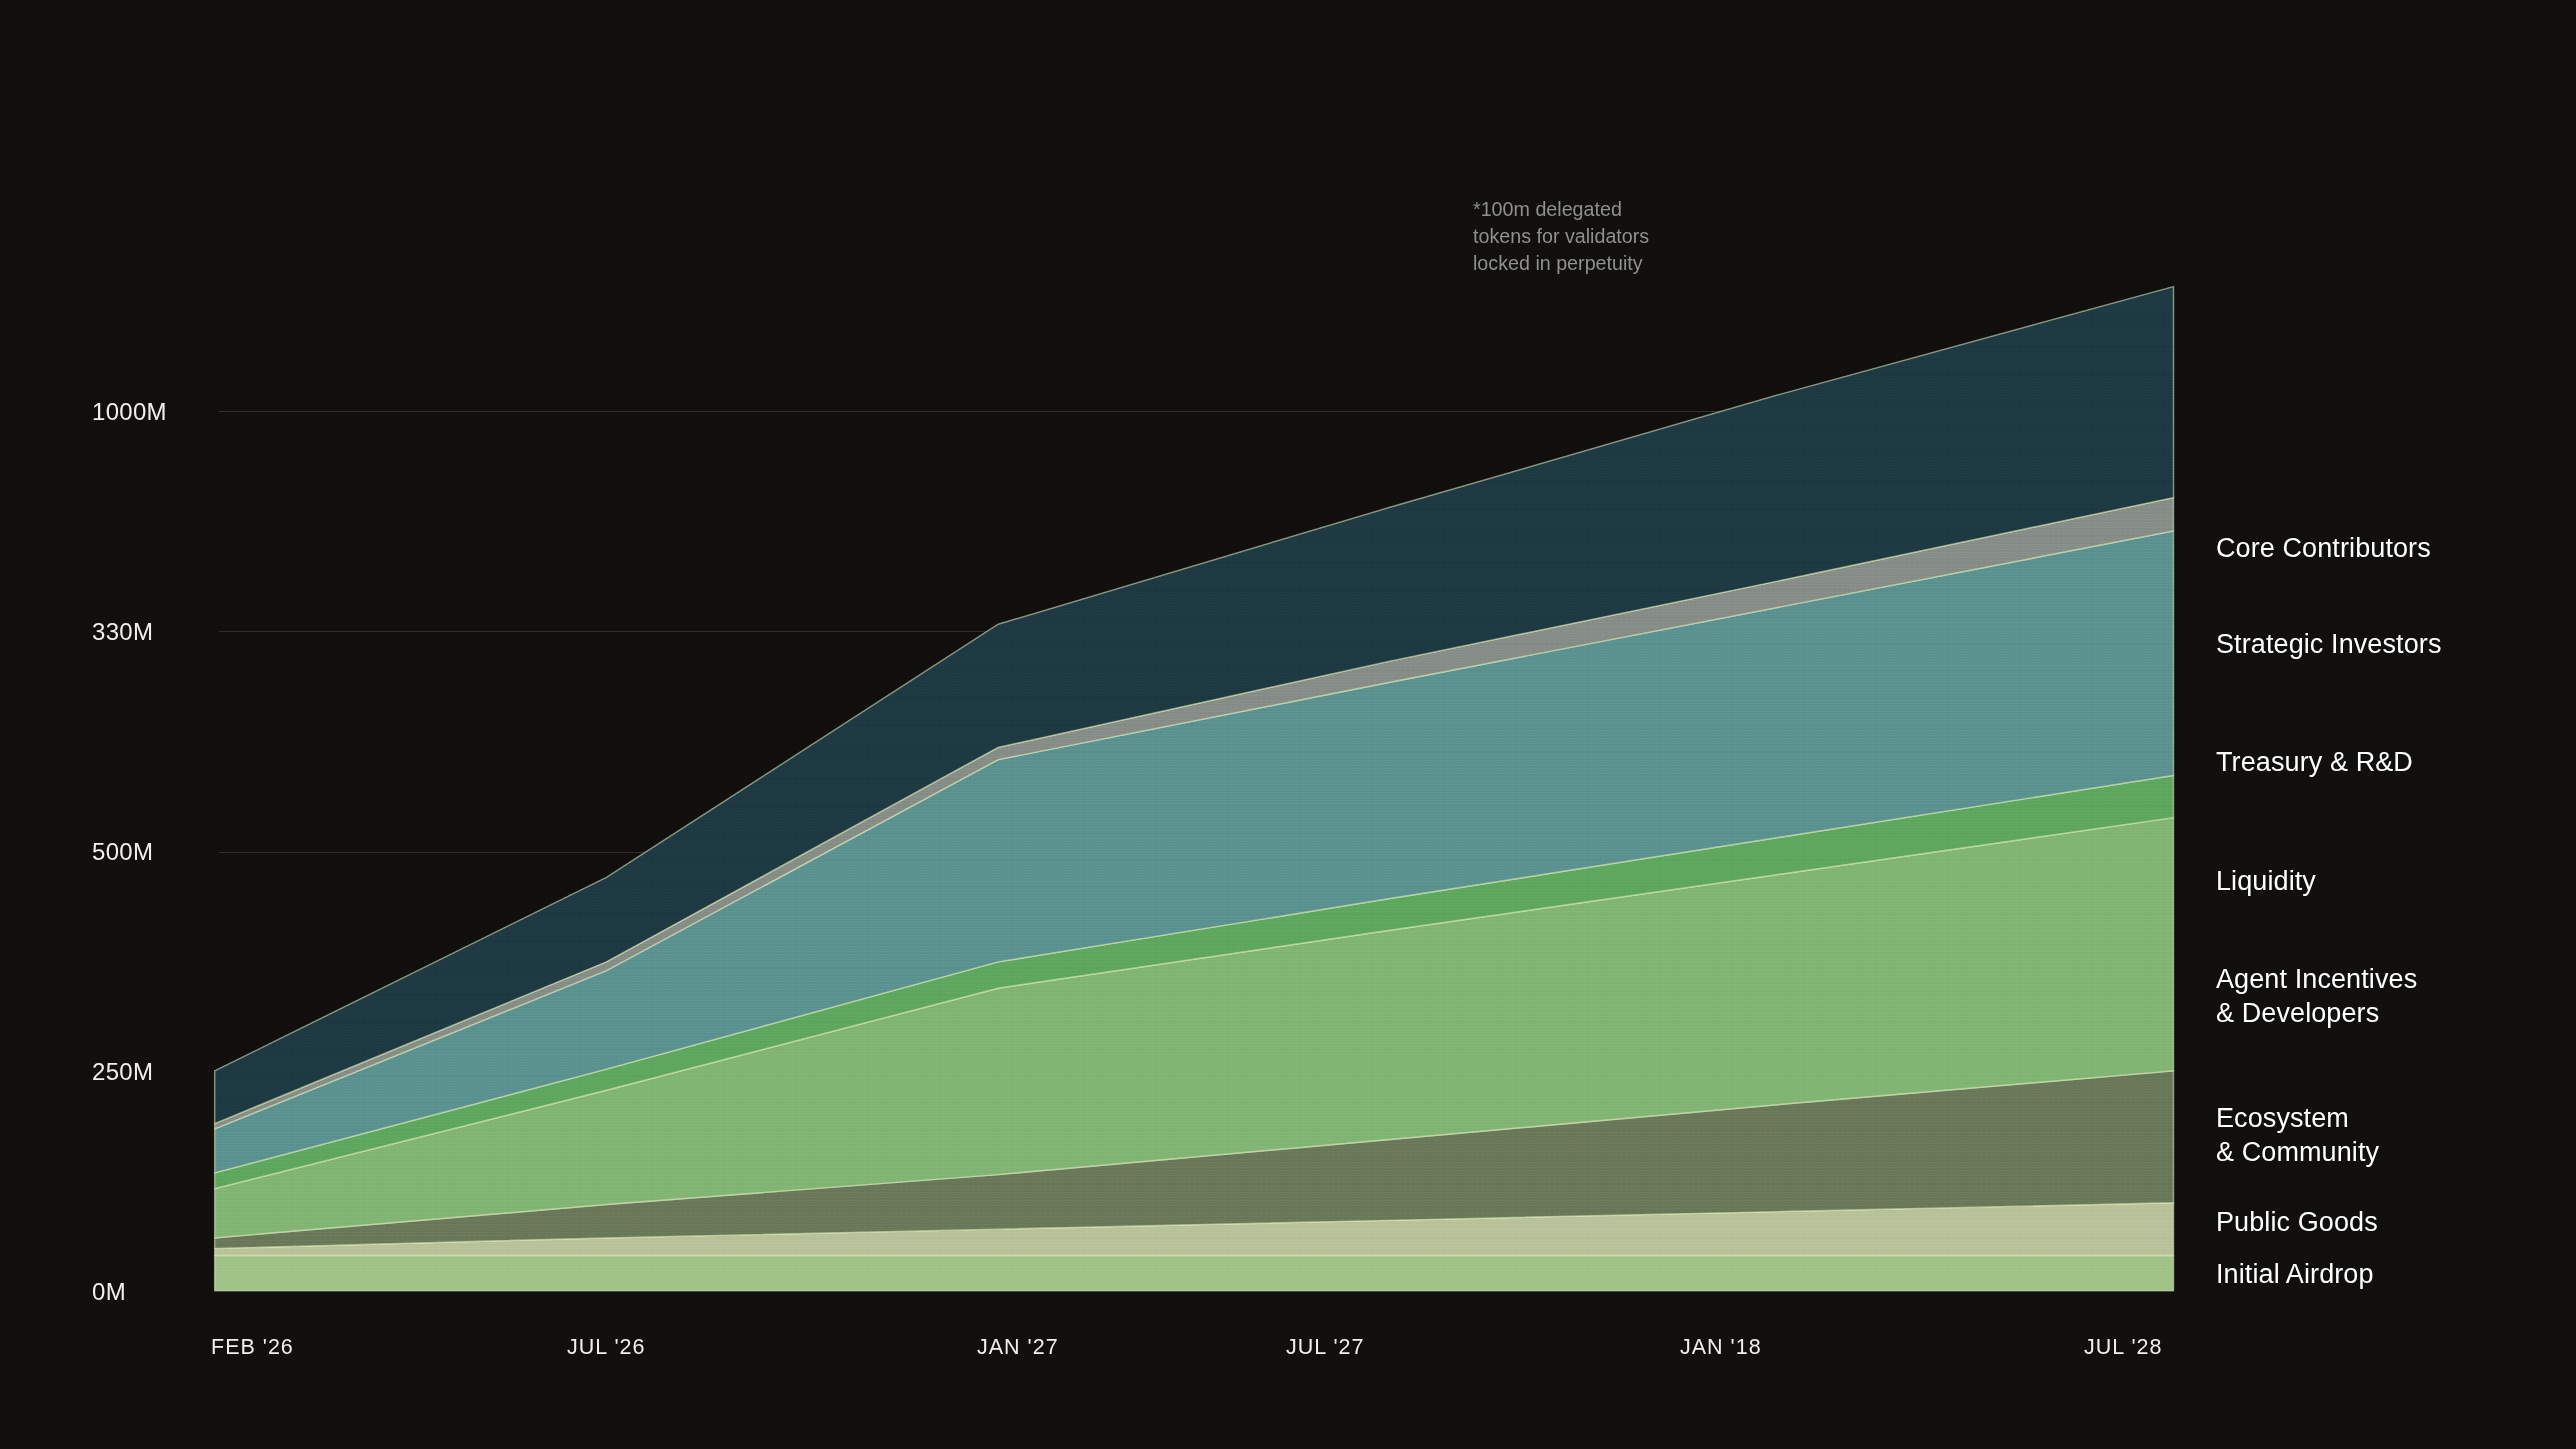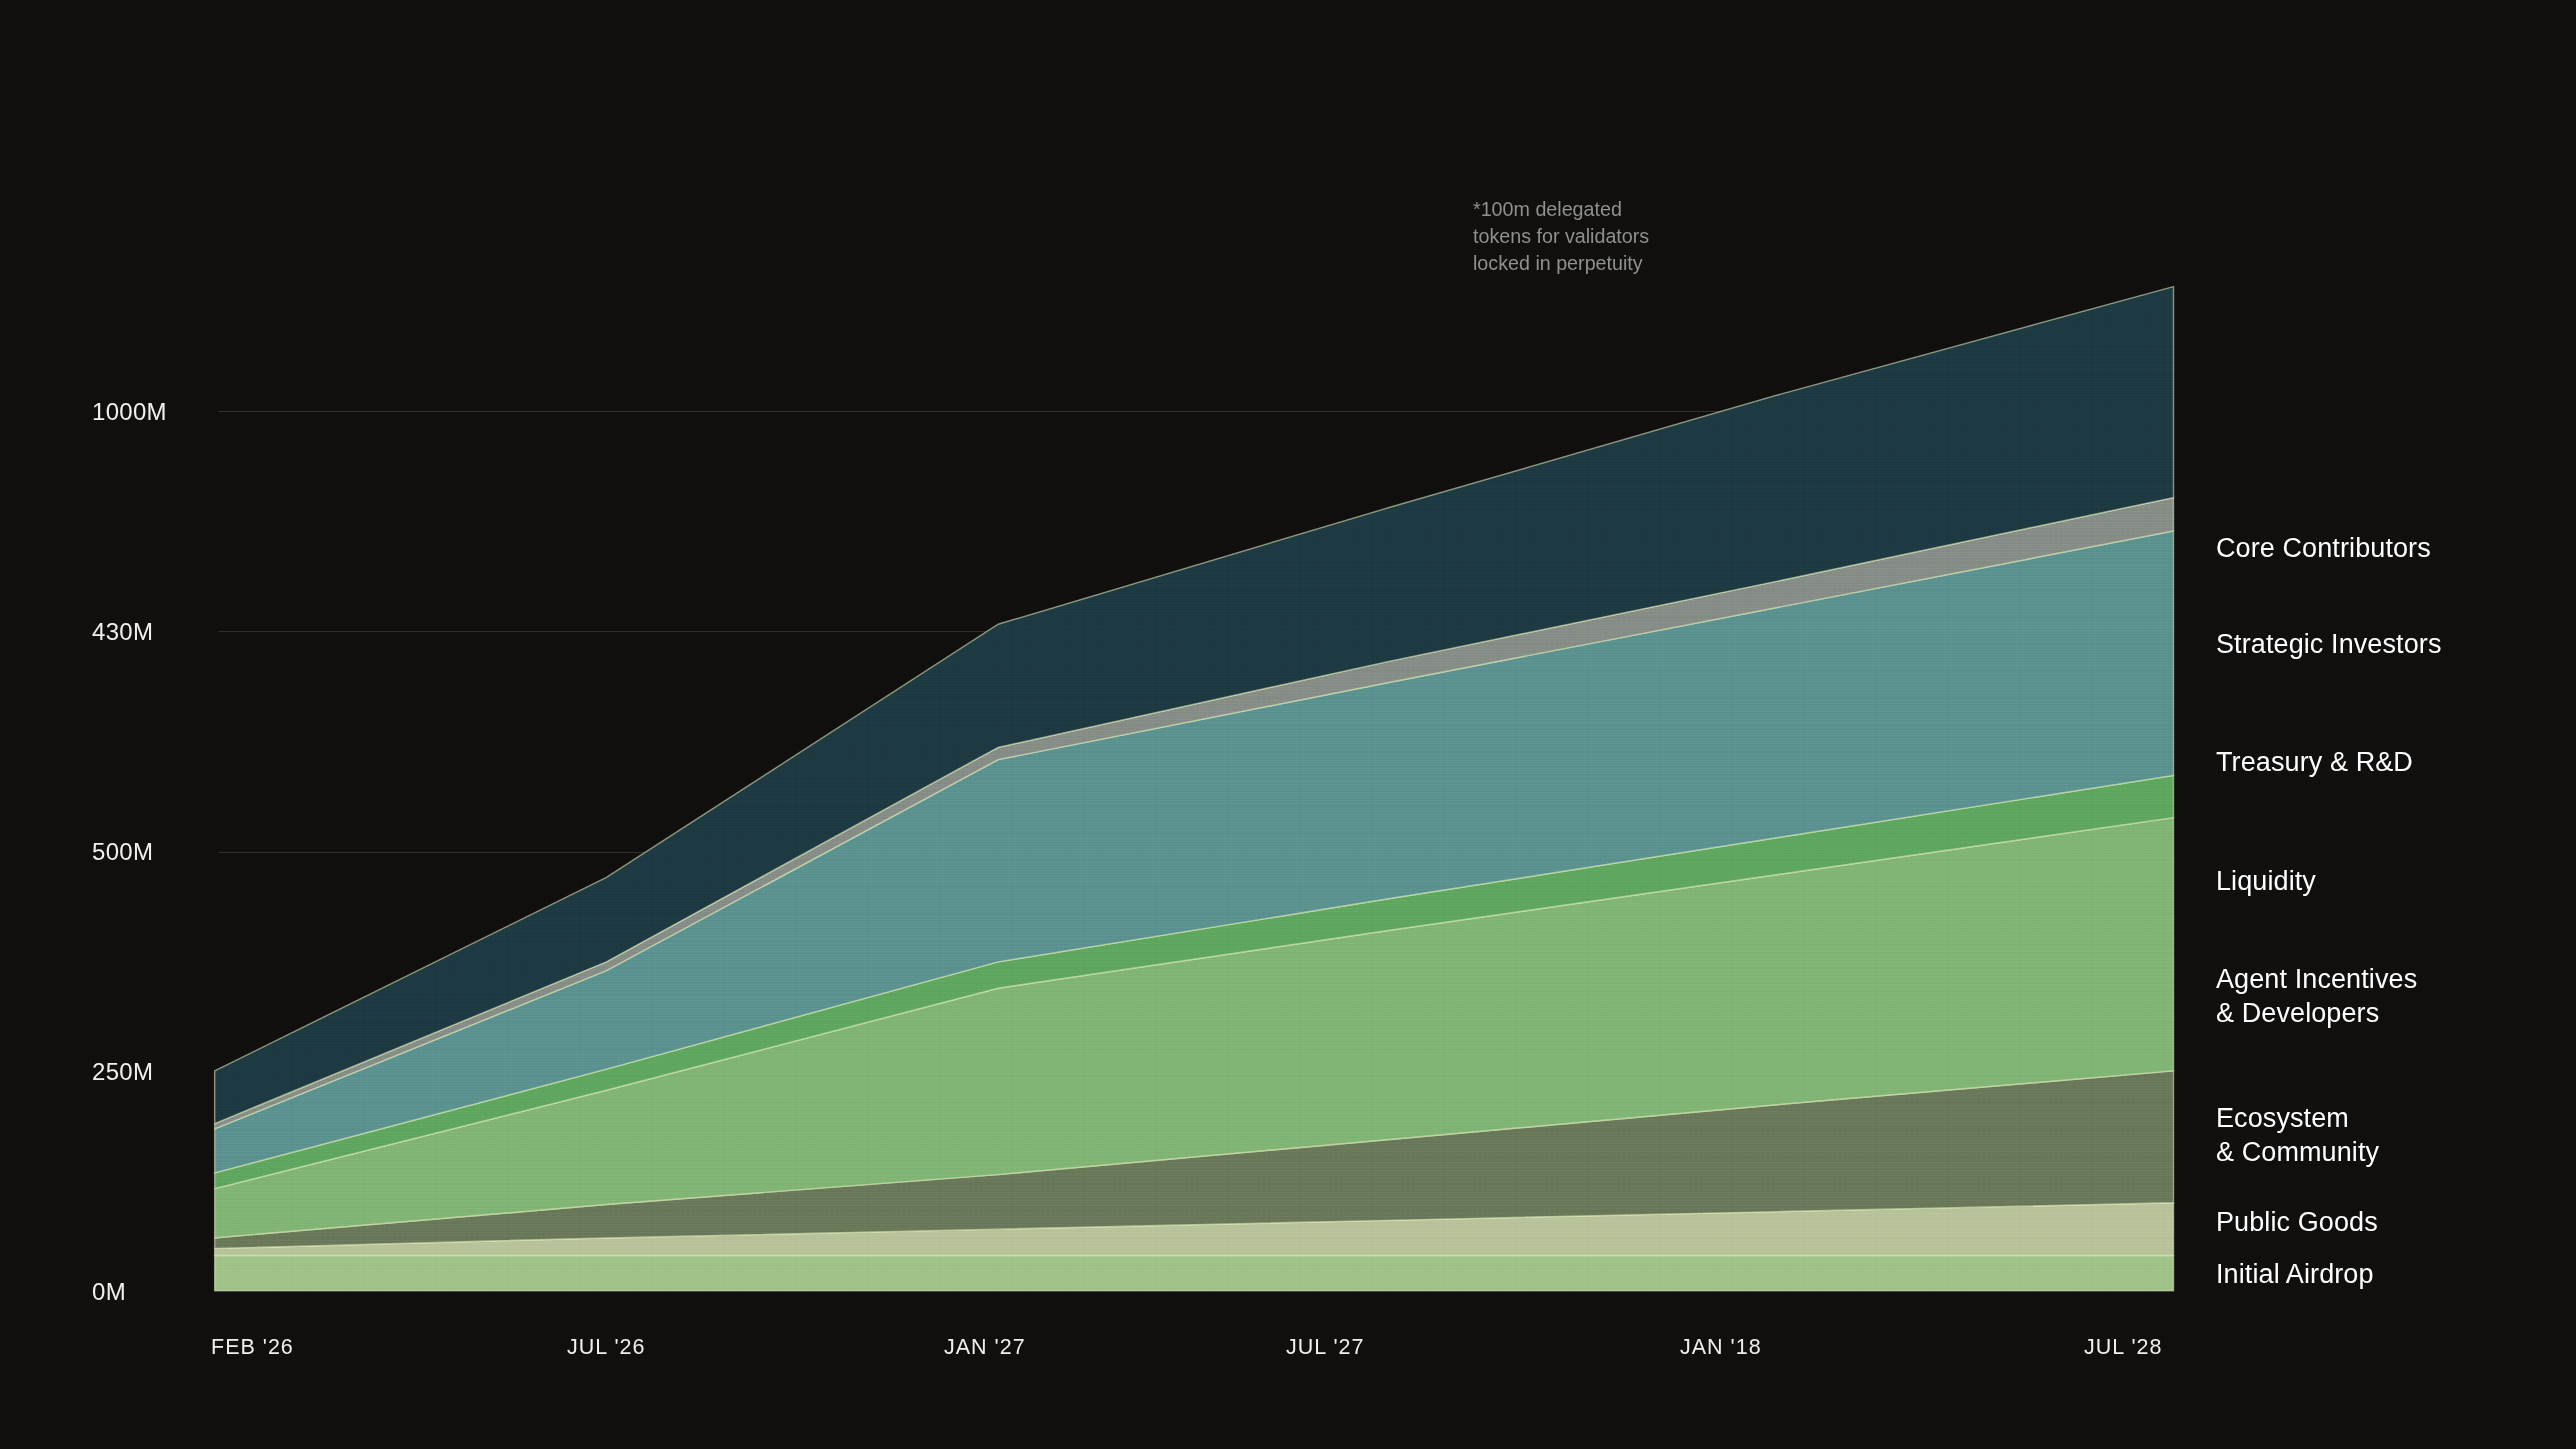--- a/index.html
+++ b/index.html
@@ -57,28 +57,28 @@
   </div>
 
   <div id="plot">
 
     <div class="gridline" style="top:411px"></div>
     <div class="gridline" style="top:631px"></div>
     <div class="gridline" style="top:852px"></div>
     <div class="gridline" style="top:1072px;width:0px"></div>
 
     <div class="ytick" style="left:92px;top:398px">1000M</div>
-    <div class="ytick" style="left:92px;top:618px">430M</div>
+    <div class="ytick" style="left:92px;top:618px">330M</div>
     <div class="ytick" style="left:92px;top:838px">500M</div>
     <div class="ytick" style="left:92px;top:1058px">250M</div>
     <div class="ytick" style="left:92px;top:1278px">0M</div>
 
     <div class="xtick" style="left:211px;top:1335px">FEB '26</div>
     <div class="xtick" style="left:567px;top:1335px">JUL '26</div>
-    <div class="xtick" style="left:944px;top:1335px">JAN '27</div>
+    <div class="xtick" style="left:977px;top:1335px">JAN '27</div>
     <div class="xtick" style="left:1286px;top:1335px">JUL '27</div>
     <div class="xtick" style="left:1680px;top:1335px">JAN '18</div>
     <div class="xtick" style="left:2084px;top:1335px">JUL '28</div>
 
     <svg id="areas" width="2576" height="1449" viewBox="0 0 2880 1620" style="position:absolute;left:0;top:0;">
         <path d="M 240.00 1403.68 L 678.00 1403.68 L 1116.00 1403.68 L 1554.00 1403.68 L 1992.00 1403.68 L 2430.00 1403.68 L 2430.00 1443.00 L 1992.00 1443.00 L 1554.00 1443.00 L 1116.00 1443.00 L 678.00 1443.00 L 240.00 1443.00 Z" fill="#a9cf8e" fill-opacity="0.93" stroke="rgba(226,240,190,0.55)" stroke-width="1.6"></path>
         <path d="M 240.00 1395.82 L 678.00 1384.02 L 1116.00 1374.19 L 1554.00 1364.36 L 1992.00 1354.53 L 2430.00 1344.70 L 2430.00 1403.68 L 1992.00 1403.68 L 1554.00 1403.68 L 1116.00 1403.68 L 678.00 1403.68 L 240.00 1403.68 Z" fill="#c4cfa3" fill-opacity="0.93" stroke="rgba(226,240,190,0.55)" stroke-width="1.6"></path>
         <path d="M 240.00 1384.02 L 678.00 1346.67 L 1116.00 1313.24 L 1554.00 1273.92 L 1992.00 1234.60 L 2430.00 1197.25 L 2430.00 1344.70 L 1992.00 1354.53 L 1554.00 1364.36 L 1116.00 1374.19 L 678.00 1384.02 L 240.00 1395.82 Z" fill="#6e7e5c" fill-opacity="0.93" stroke="rgba(226,240,190,0.55)" stroke-width="1.6"></path>
         <path d="M 240.00 1328.97 L 678.00 1218.88 L 1116.00 1104.85 L 1554.00 1039.97 L 1992.00 977.06 L 2430.00 914.15 L 2430.00 1197.25 L 1992.00 1234.60 L 1554.00 1273.92 L 1116.00 1313.24 L 678.00 1346.67 L 240.00 1384.02 Z" fill="#88c07a" fill-opacity="0.93" stroke="rgba(226,240,190,0.55)" stroke-width="1.6"></path>
         <path d="M 240.00 1311.28 L 678.00 1195.28 L 1116.00 1075.36 L 1554.00 1004.58 L 1992.00 935.77 L 2430.00 866.96 L 2430.00 914.15 L 1992.00 977.06 L 1554.00 1039.97 L 1116.00 1104.85 L 678.00 1218.88 L 240.00 1328.97 Z" fill="#63b063" fill-opacity="0.93" stroke="rgba(226,240,190,0.55)" stroke-width="1.6"></path>

